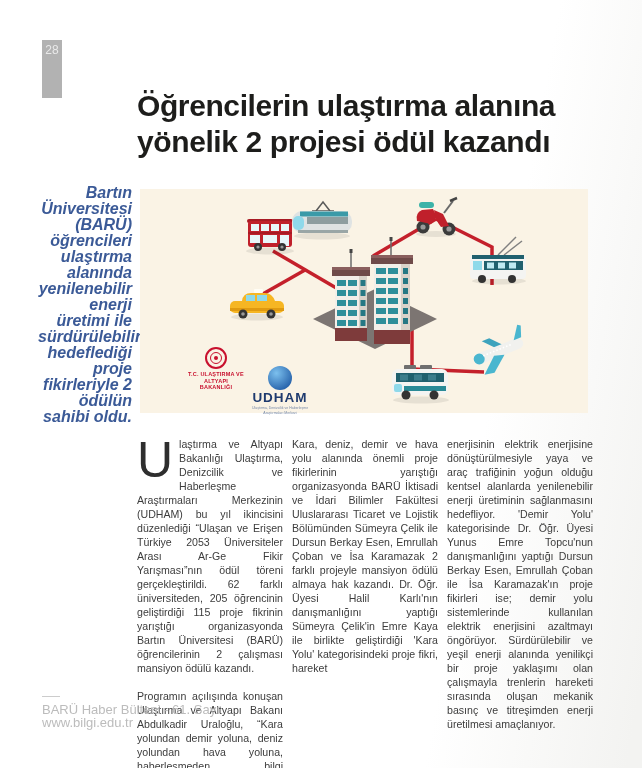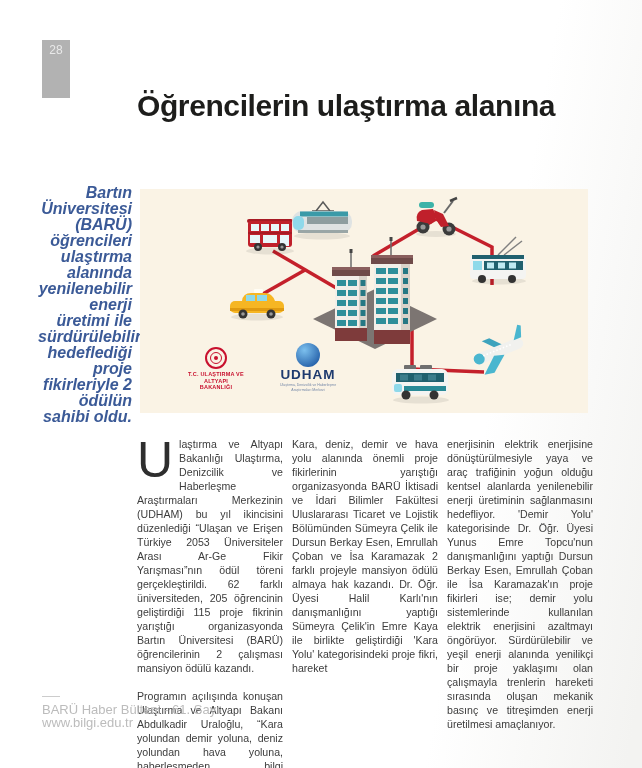--- a/index.html
+++ b/index.html
@@ -7,21 +7,21 @@
     width:642px;height:768px;
     font-family:"Liberation Sans",sans-serif;
     background:#e9e9e9;
   }
   .sheet{
     position:relative;width:642px;height:768px;overflow:hidden;
     background:linear-gradient(100deg,#ffffff 72%,#f3f3f1 98%);
   }
   
   .page-num-box{
-    position:absolute;left:42px;top:40px;width:28px;height:58px;
+    position:absolute;left:42px;top:40px;width:20px;height:58px;
     background:#b2b2b2;color:#e9e9e9;font-size:12px;text-align:center;
     padding-top:3px;box-sizing:border-box;
   }
   
   .headline{
     position:absolute;left:137px;top:88px;width:480px;
     font-size:30px;line-height:36px;font-weight:700;color:#1d1d1b;
     letter-spacing:-0.4px;
   }
   
@@ -50,21 +50,21 @@
   }
   .ministry-emblem::after{
     content:"";position:absolute;left:7px;top:7px;width:4px;height:4px;
     background:#c8102e;border-radius:50%;
   }
   .ministry-text{
     font-size:5.5px;font-weight:700;color:#c8102e;line-height:6.5px;
     letter-spacing:0.2px;
   }
   .logo-udham{
-    position:absolute;left:106px;top:154px;width:68px;text-align:center;margin-left:28px;
+    position:absolute;left:106px;top:177px;width:68px;text-align:center;
   }
   .udham-globe{
     width:24px;height:24px;border-radius:50%;margin:0 auto 1px auto;
     background:radial-gradient(circle at 35% 30%,#7cc0ee,#2a66ad 75%);
   }
   .udham-word{
     font-size:13.5px;font-weight:700;color:#1e3a6e;letter-spacing:1px;
     line-height:14px;
   }
   .udham-tagline{
@@ -95,20 +95,21 @@
 <body>
 
 <div class="sheet">
 
   <div class="page-num-box">
     <span>28</span>
   </div>
 
   <div class="headline">
     <div>Öğrencilerin ulaştırma alanına</div>
+    <div>yönelik 2 projesi ödül kazandı</div>
   </div>
 
   <div class="lead">Bartın Üniversitesi (BARÜ) öğrencileri ulaştırma alanında yenilenebilir enerji üretimi ile sürdürülebilirliği hedeflediği proje fikirleriyle 2 ödülün sahibi oldu.</div>
 
   <div class="illustration">
     <svg width="448" height="224" viewBox="0 0 448 224">
 
       <g stroke="#c4202b" stroke-width="3.5" fill="none">
         <path d="M133,62 L198,100"></path>
         <path d="M165,81 L114,110"></path>

